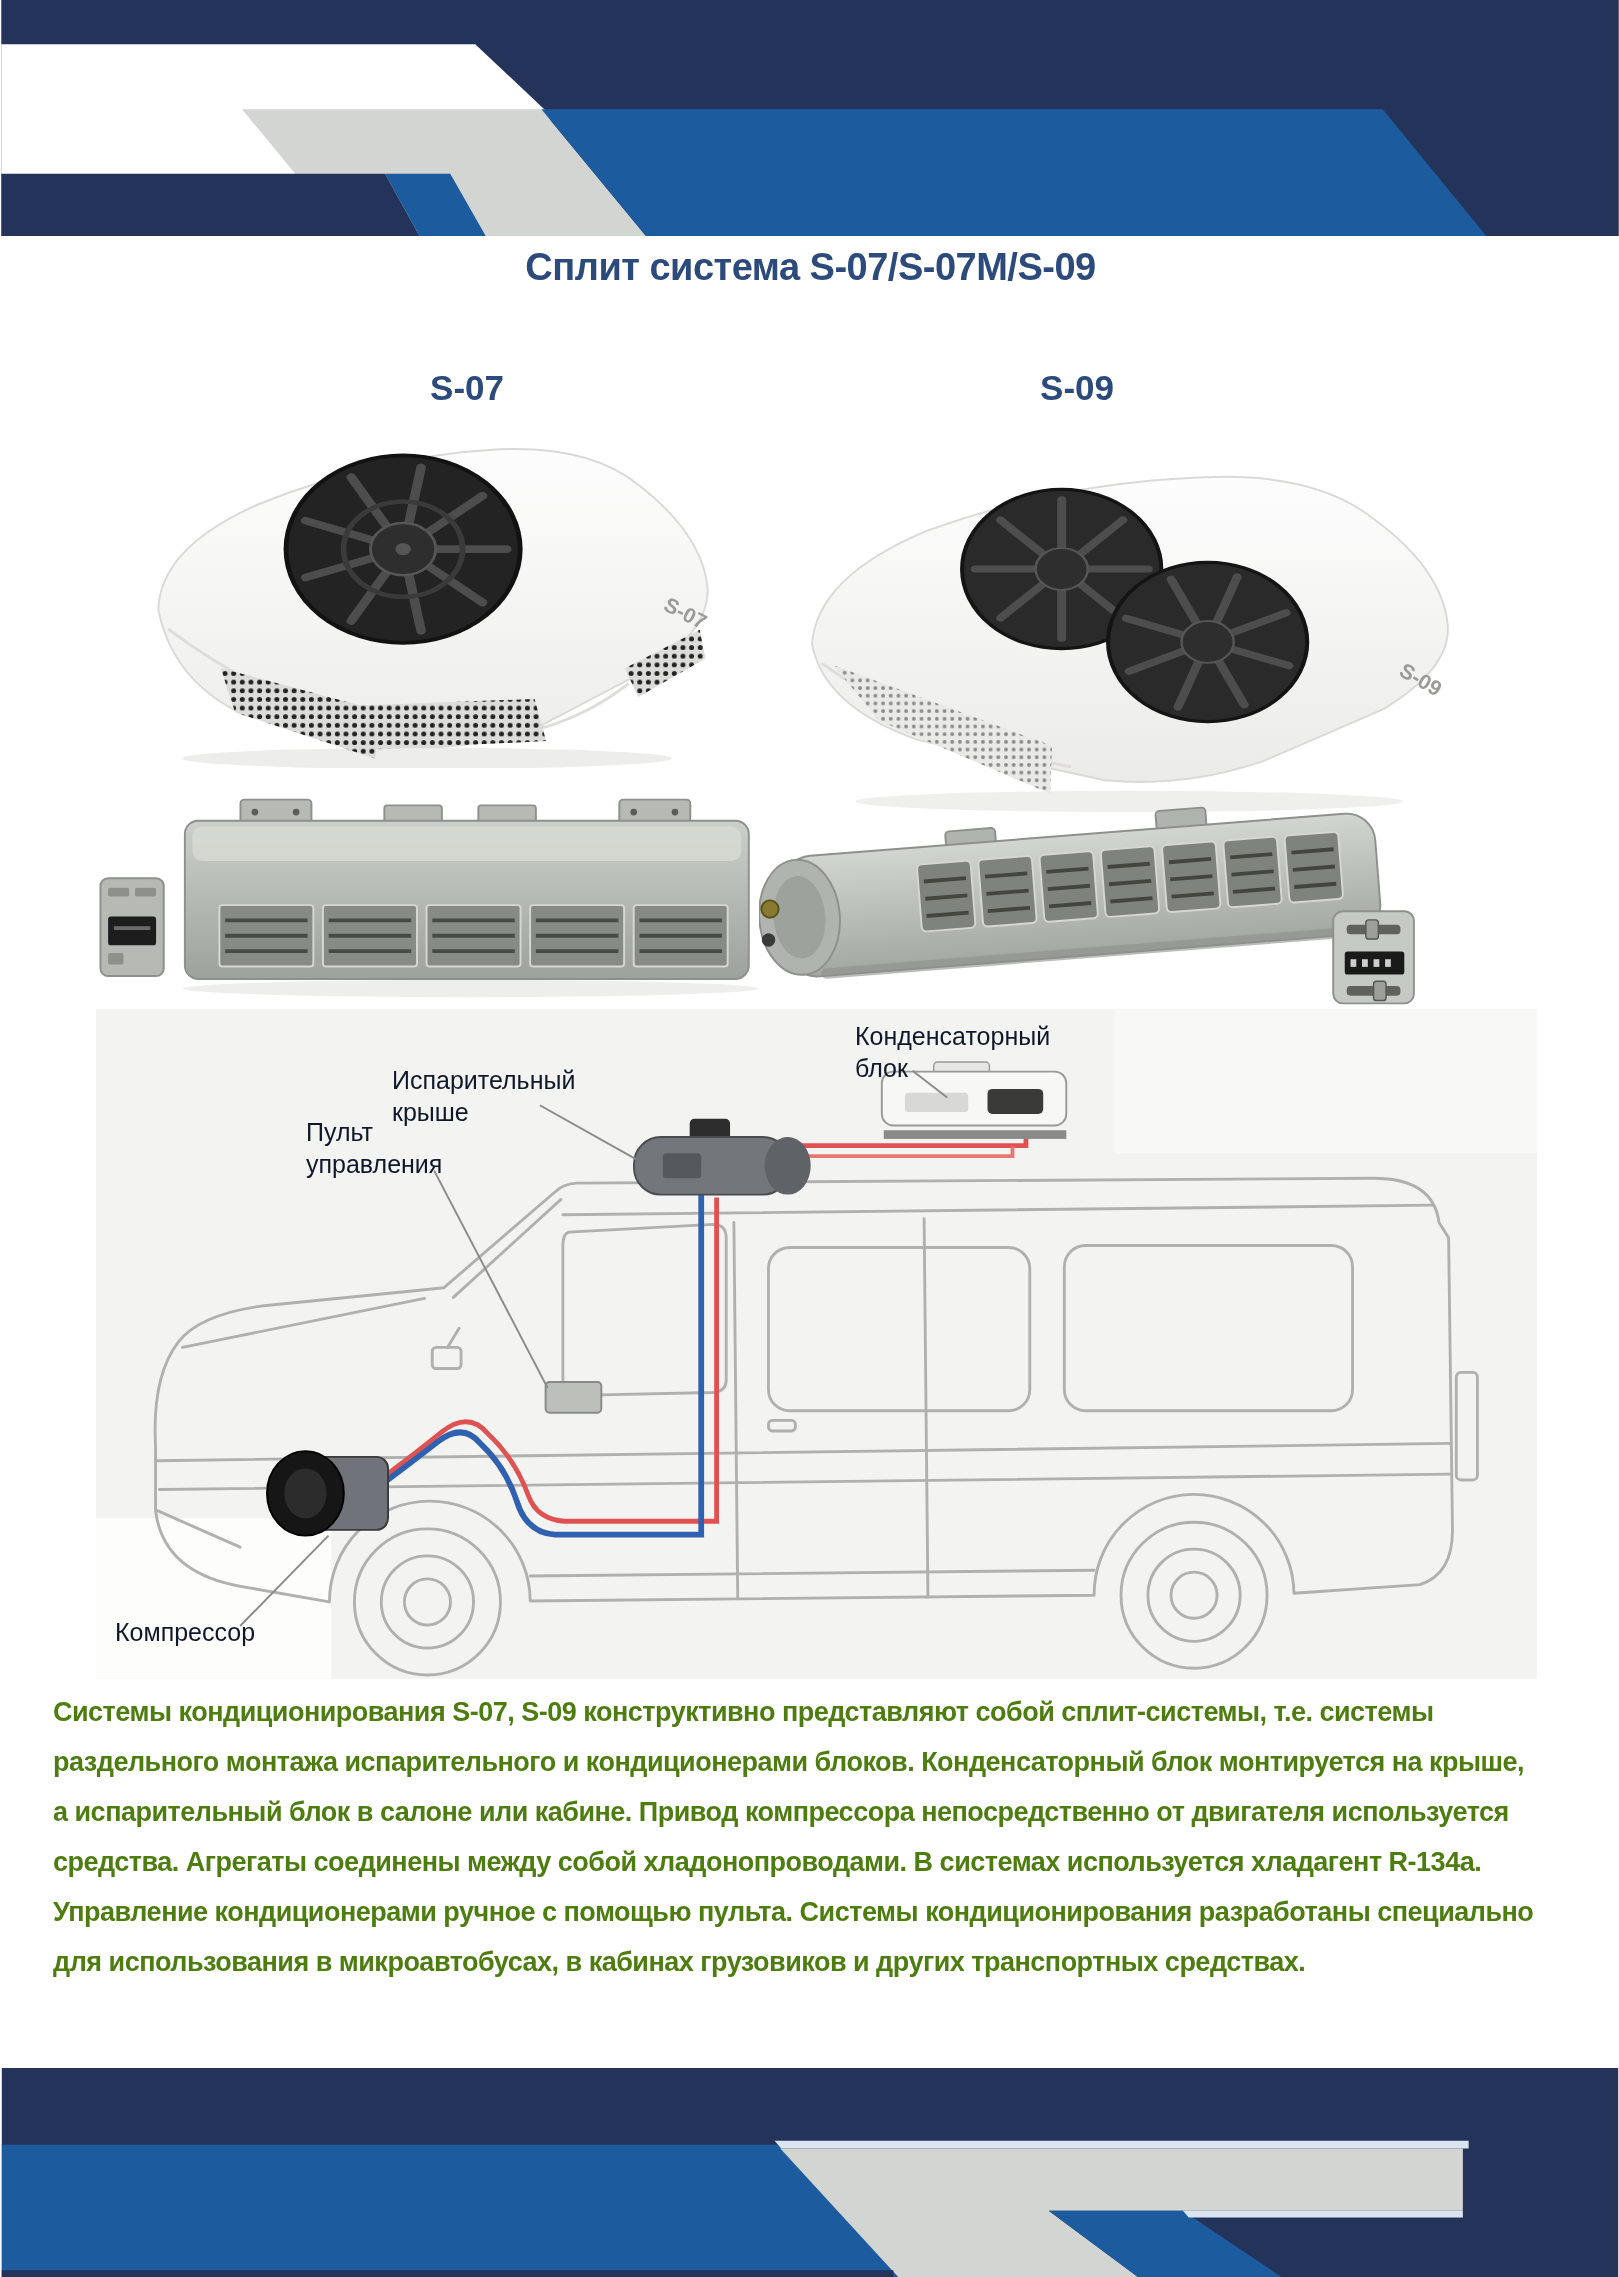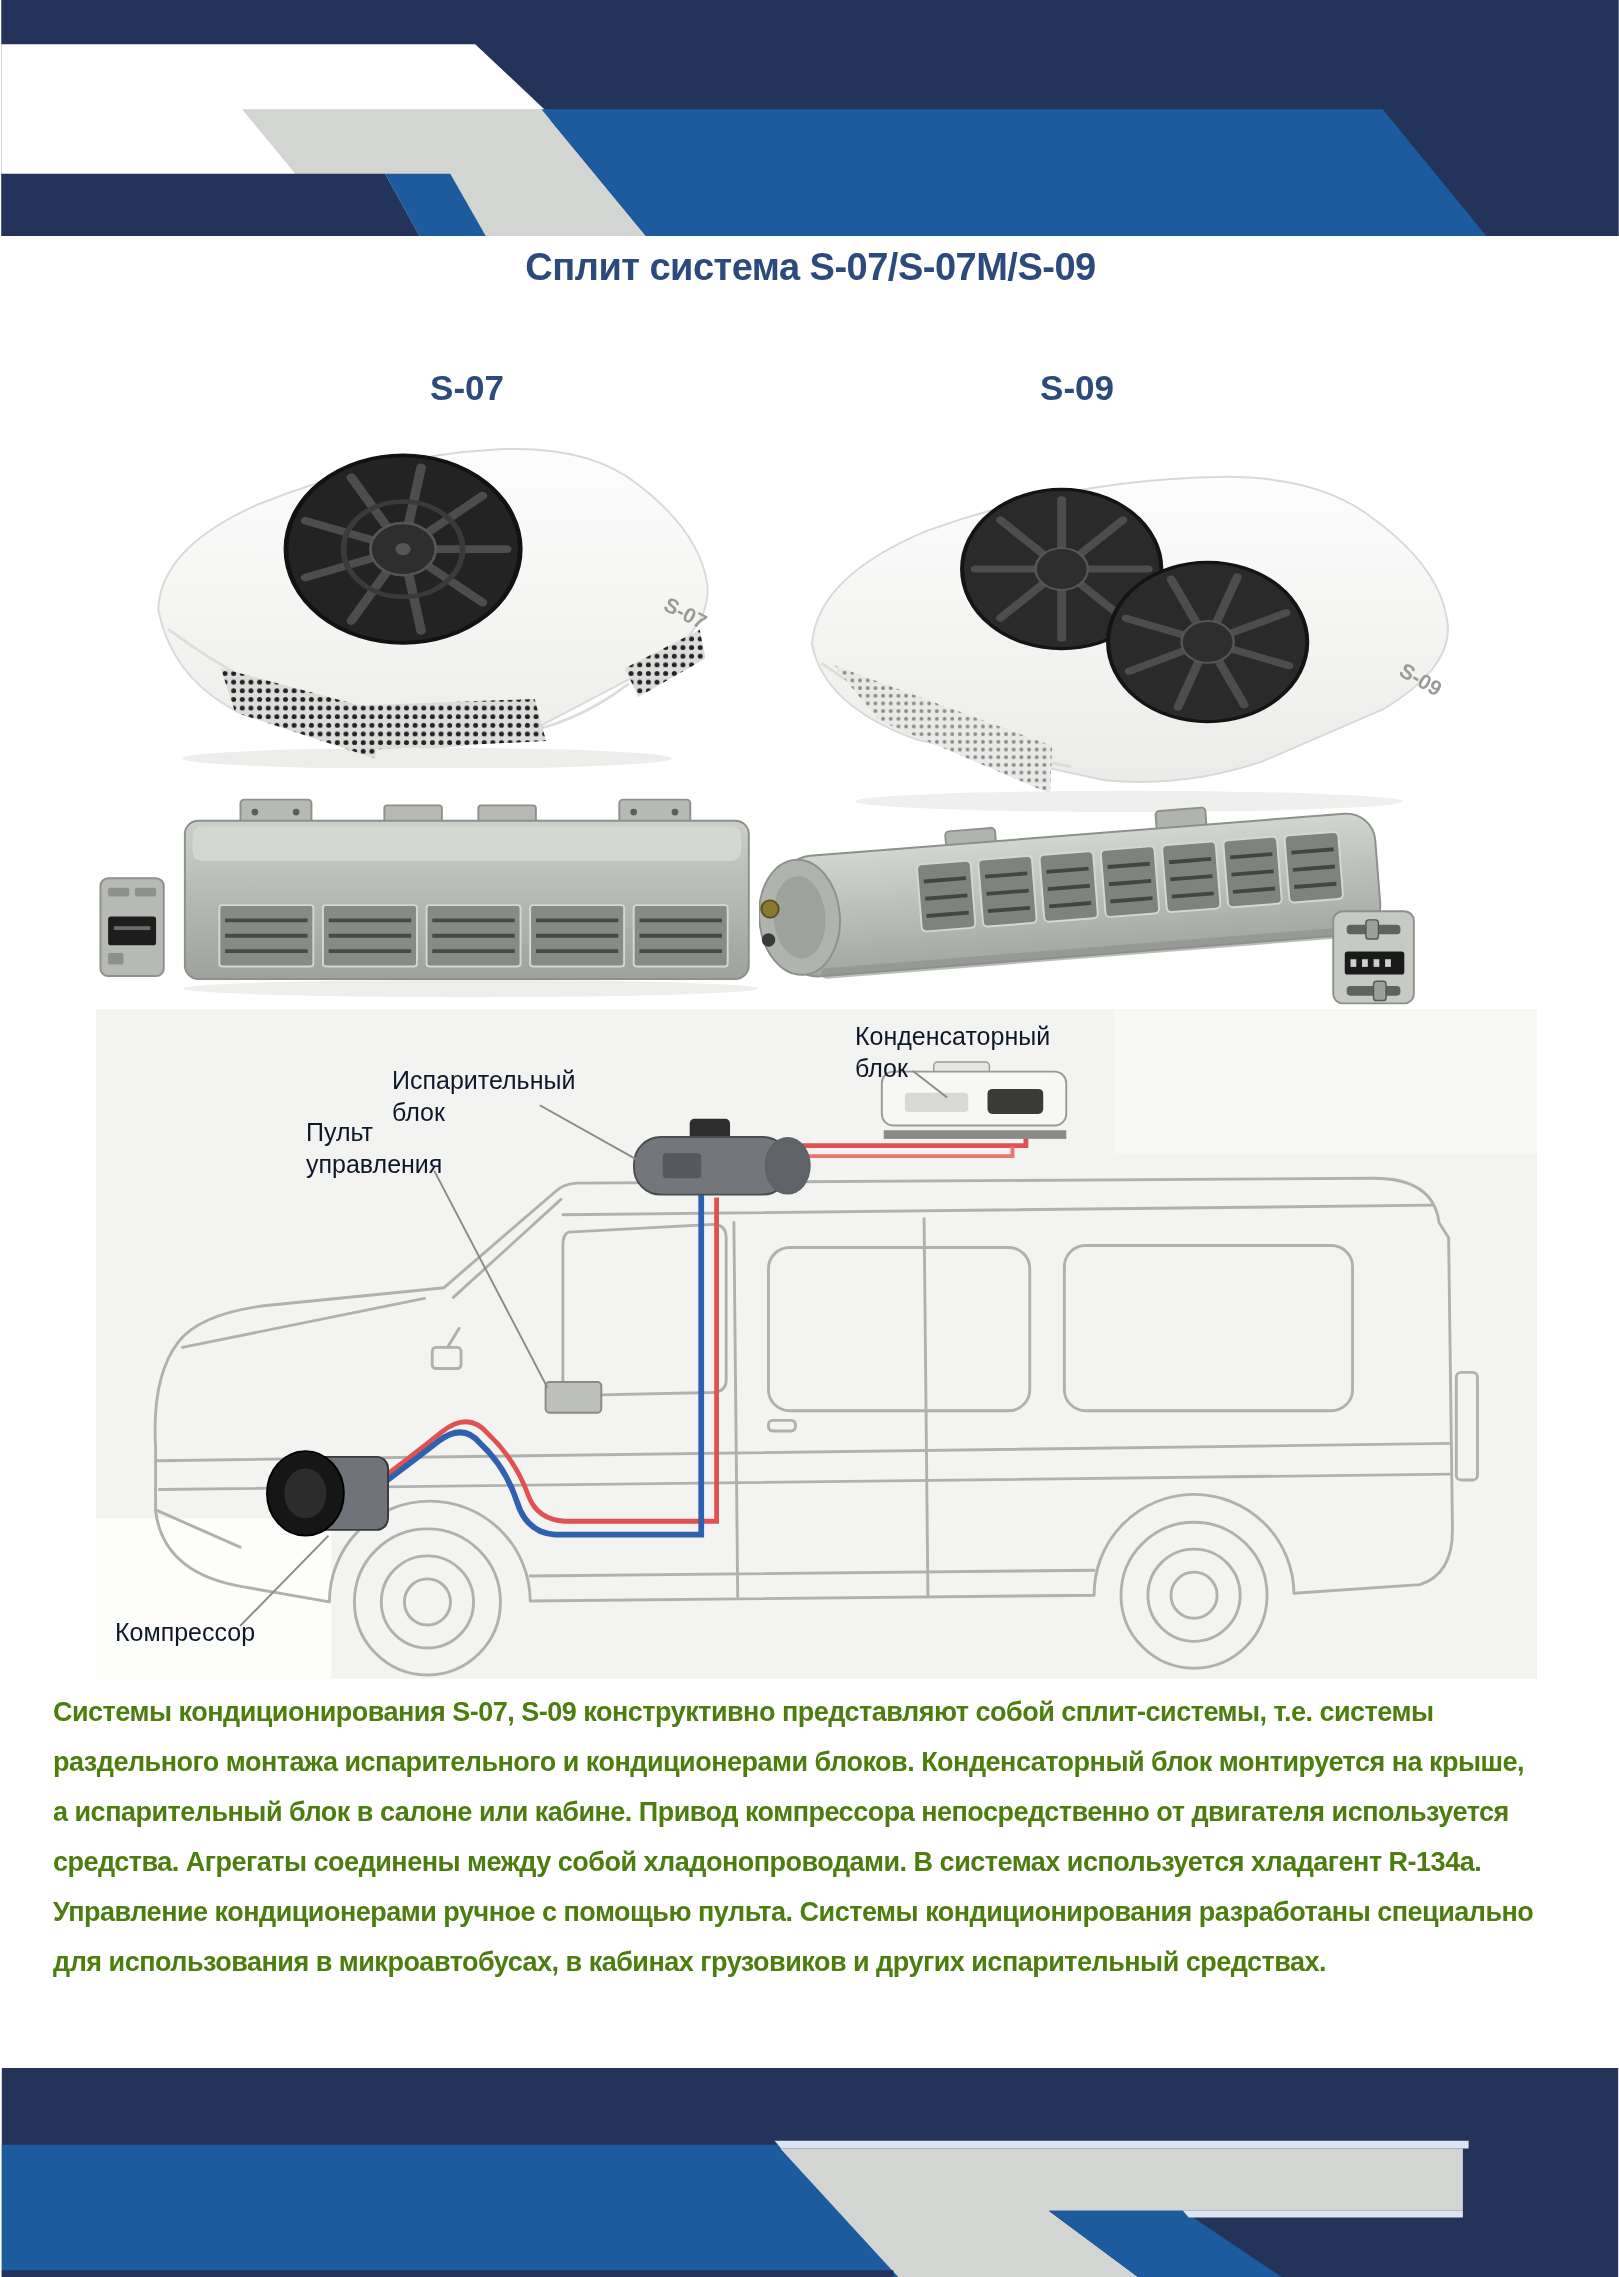--- a/index.html
+++ b/index.html
@@ -310,31 +310,31 @@
 
     <g stroke="#8a8a88" stroke-width="2" fill="none">
       <path d="M850,64 L886,92"></path>
       <path d="M462,100 L562,156"></path>
       <path d="M352,168 L470,394"></path>
       <path d="M150,642 L242,548"></path>
     </g>
   </svg>
 
   <div class="abs dia-label lbl-cond">Конденсаторный блок</div>
-  <div class="abs dia-label lbl-evap">Испарительный блок</div>
+  <div class="abs dia-label lbl-evap">Испарительный крыше</div>
   <div class="abs dia-label lbl-ctrl">Пульт управления</div>
   <div class="abs dia-label lbl-comp">Компрессор</div>
 
   <div class="abs desc">
     <div class="desc-line">Системы кондиционирования S-07, S-09 конструктивно представляют собой сплит-системы, т.е. системы</div>
     <div class="desc-line">раздельного монтажа испарительного и кондиционерами блоков. Конденсаторный блок монтируется на крыше,</div>
     <div class="desc-line">а испарительный блок в салоне или кабине. Привод компрессора непосредственно от двигателя используется</div>
     <div class="desc-line">средства. Агрегаты соединены между собой хладонопроводами. В системах используется хладагент R-134a.</div>
     <div class="desc-line">Управление кондиционерами ручное с помощью пульта. Системы кондиционирования разработаны специально</div>
-    <div class="desc-line">для использования в микроавтобусах, в кабинах грузовиков и других испарительный средствах.</div>
+    <div class="desc-line">для использования в микроавтобусах, в кабинах грузовиков и других транспортных средствах.</div>
   </div>
 
   <svg class="abs" style="left:0;top:2068px" width="1620" height="209" viewBox="0 0 1686 218">
     <rect width="1686" height="218" fill="#24335a"></rect>
     <polygon points="0,80 812,80 935,218 0,218" fill="#1b5b9e"></polygon>
     <polygon points="806,76 1530,76 1530,84 813,84" fill="#dbe5f1"></polygon>
     <polygon points="812,84 1524,84 1524,149 1092,149 1185,218 935,218" fill="#d3d5d3"></polygon>
     <polygon points="1092,149 1232,149 1335,218 1185,218" fill="#1b5b9e"></polygon>
     <polygon points="1232,149 1524,149 1524,156 1238,156" fill="#dbe5f1"></polygon>
     <rect x="0" y="211" width="930" height="7" fill="#24335a"></rect>

